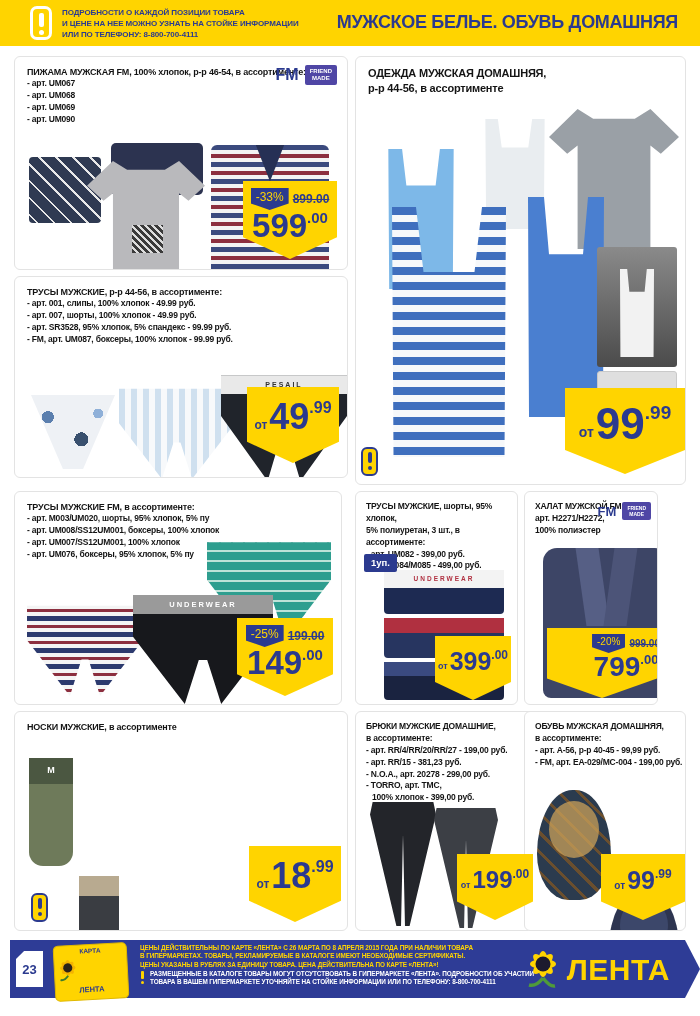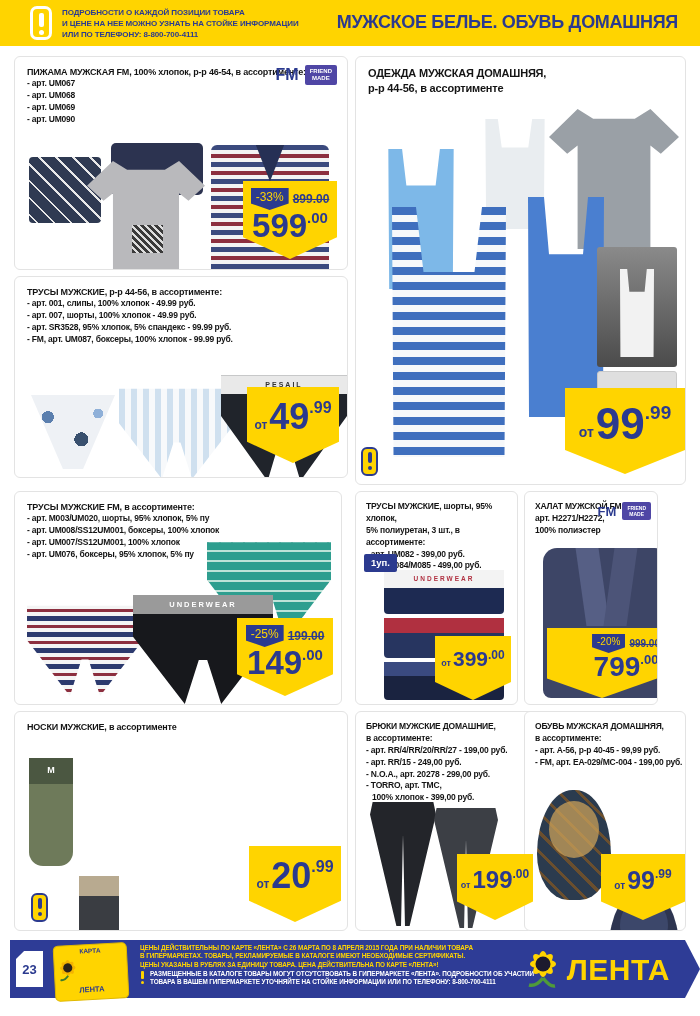--- a/index.html
+++ b/index.html
@@ -229,21 +229,21 @@
     <div class="ph" style="left:28px;top:126px;width:120px;height:40px;background:#273560;border-radius:4px;">
       <div class="band" style="top:0;height:38%;background:#b03040;color:#fff;font-size:6px;"></div>
     </div>
     <div class="ph" style="left:28px;top:170px;width:120px;height:38px;background:#1a2340;border-radius:4px;">
       <div class="band" style="top:0;height:38%;background:#3a4a80;color:#fff;font-size:6px;"></div>
     </div>
 
     <div class="badge" style="right:6px;bottom:4px;width:76px;height:64px;">
       <div class="price-row" style="margin-top:14px;">
         <span class="ot" style="font-size:9px;margin-bottom:2px;">от</span>
-        <span style="font-size:21px;text-align:center;">399</span>
+        <span style="font-size:25px;text-align:center;">399</span>
         <span class="psup" style="font-size:12px;">.00</span>
       </div>
     </div>
   </div>
 
   <div class="card" style="left:524px;top:491px;width:134px;height:214px;">
     <div class="txtblock" style="left:10px;">
       <div class="pline">ХАЛАТ МУЖСКОЙ FM,</div>
       <div class="pline">арт. H2271/H2272,</div>
       <div class="pline">100% полиэстер</div>
@@ -282,36 +282,36 @@
     <div class="ph sock" style="left:14px;top:46px;width:44px;height:108px;background:#6e7a5a;">
       <div class="label" style="background:#4b5741;font-size:9px;">M</div>
     </div>
     <div class="ph sock" style="left:64px;top:56px;width:40px;height:104px;background:#3a3d42;">
       <div class="label" style="background:#b8aa90;height:20px;"></div>
     </div>
 
     <div class="badge" style="right:6px;bottom:8px;width:92px;height:76px;">
       <div class="price-row" style="margin-top:14px;">
         <span class="ot">от</span>
-        <span style="font-size:36px;">20</span>
+        <span style="font-size:36px;">18</span>
         <span class="psup" style="font-size:16px;">.99</span>
       </div>
     </div>
     <div class="excl" style="left:16px;bottom:8px;">
       <div class="bar"></div>
       <div class="dot"></div>
     </div>
   </div>
 
   <div class="card" style="left:355px;top:711px;width:185px;height:220px;">
     <div class="txtblock" style="left:10px;z-index:3;">
       <div class="pline">БРЮКИ МУЖСКИЕ ДОМАШНИЕ,</div>
       <div class="pline">в ассортименте:</div>
       <div class="pline">- арт. RR/4/RR/20/RR/27 - 199,00 руб.</div>
-      <div class="pline">- арт. RR/15 - 249,00 руб.</div>
+      <div class="pline">- арт. RR/15 - 381,23 руб.</div>
       <div class="pline">- N.O.A., арт. 20278 - 299,00 руб.</div>
       <div class="pline">- TORRO, арт. TMC,</div>
       <div class="pline" style="padding-left:6px;">100% хлопок - 399,00 руб.</div>
     </div>
 
     <div class="ph pants" style="left:14px;top:90px;width:66px;height:124px;background:#23252a;"></div>
     <div class="ph pants" style="left:78px;top:96px;width:64px;height:120px;background:#3c3f45;"></div>
 
     <div class="badge" style="right:6px;bottom:10px;width:76px;height:66px;">
       <div class="price-row" style="margin-top:15px;">

